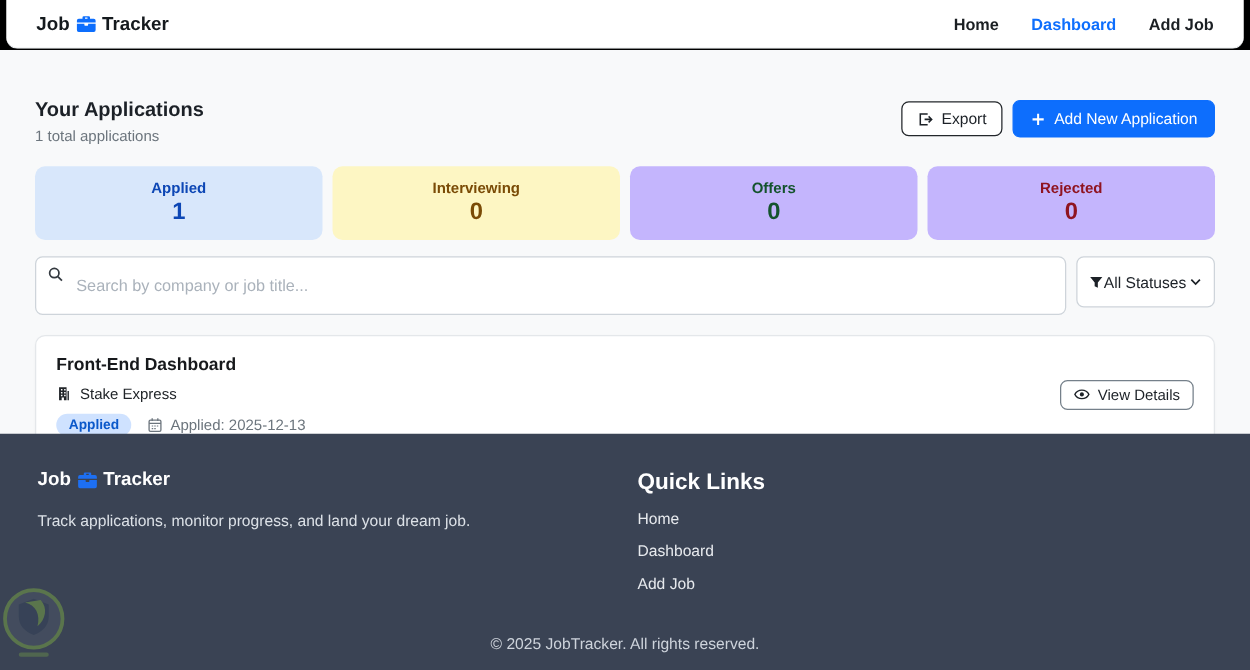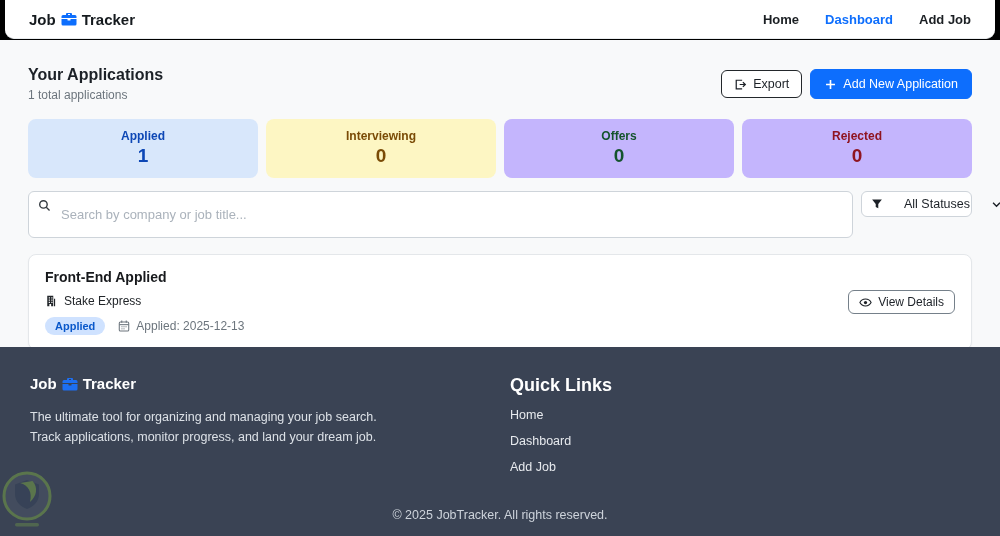--- a/index.html
+++ b/index.html
@@ -12,21 +12,21 @@
             border-bottom:1px solid #e9ecef; display:flex; align-items:center;
             justify-content:space-between; padding:0 24px 0 24px; }
   .brand { display:flex; align-items:center; gap:5px; font-size:15px; font-weight:700; color:#151a1e; cursor:pointer; }
   .brand .briefcase { color:#0d6efd; display:flex; }
   .nav-links { display:flex; align-items:center; gap:26px; }
   .nav-link { font-size:13px; font-weight:600; color:#1b1f23; text-decoration:none; cursor:pointer; }
   .nav-link.active { color:#0d6efd; }
 
   
   .main { height:307px; padding:0 28px; background:#f8f9fa; }
-  .header-row { display:flex; justify-content:space-between; align-items:center; padding-top:26px; }
+  .header-row { display:flex; justify-content:space-between; align-items:flex-start; padding-top:40px; }
   .page-title { font-size:16px; font-weight:700; color:#1c2127; }
   .page-subtitle { font-size:12px; color:#6c757d; margin-top:4px; }
   .header-actions { display:flex; gap:8px; align-items:center; }
   .btn { display:inline-flex; align-items:center; gap:6px; font-family:inherit; font-size:12.5px;
          border-radius:6px; padding:5px 12px; cursor:pointer; line-height:1.3; }
   .btn-outline-dark { background:#fff; border:1px solid #23272b; color:#1c2127; }
   .btn-primary { background:#0d6efd; border:1px solid #0d6efd; color:#fff; font-weight:500; padding:6px 13px; }
 
   
   .stats { display:grid; grid-template-columns:repeat(4,1fr); gap:8px; margin-top:17px; }
@@ -38,36 +38,36 @@
   .stat-offers      { background:#c4b5fd; color:#14532d; }
   .stat-rejected    { background:#c4b5fd; color:#8f1420; }
 
   
   .filter-row { display:flex; gap:8px; margin-top:13px; }
   .search-wrap { position:relative; flex:1; }
   .search-wrap .search-ic { position:absolute; left:10px; top:8px; color:#343a40; }
   .search-input { width:100%; height:47px; border:1px solid #ced4da; border-radius:6px;
                   padding:0 10px 0 32px; font-family:inherit; font-size:13px; color:#212529; background:#fff; }
   .search-input::placeholder { color:#aab2bb; }
-  .status-filter { width:111px; height:26px; background:#fff; border:1px solid #ced4da; border-radius:6px;
-                   display:flex; align-items:center; gap:21px; padding:0 9px; cursor:pointer; }
+  .status-filter { width:111px; height:41px; background:#fff; border:1px solid #ced4da; border-radius:6px;
+                   display:flex; align-items:center; gap:0; padding:0 9px; cursor:pointer; }
   .status-filter .label { font-size:12.5px; color:#1c2127; flex:1; white-space:nowrap; }
 
   
   .app-card { background:#fff; border:1px solid #e4e7ea; border-radius:8px; margin-top:16px;
               padding:14px 16px; display:flex; justify-content:space-between; align-items:center;
               box-shadow:0 1px 2px rgba(0,0,0,.04); }
   .app-title { font-size:14px; font-weight:700; color:#17191c; }
   .app-company { display:flex; align-items:center; gap:7px; font-size:12px; color:#212529; margin-top:9px; }
   .app-meta { display:flex; align-items:center; gap:13px; margin-top:9px; }
   .badge-applied { background:#cfe2ff; color:#0a58ca; font-size:11px; font-weight:700;
                    padding:3px 10px; border-radius:10px; }
   .app-date { display:flex; align-items:center; gap:6px; font-size:12px; color:#6c757d; }
   .btn-view { background:#fff; border:1px solid #75808a; border-radius:6px; color:#1c2127;
-              font-size:12px; padding:4px 10px; display:inline-flex; align-items:flex-end; gap:6px; cursor:pointer; }
+              font-size:12px; padding:4px 10px; display:inline-flex; align-items:flex-start; gap:6px; cursor:pointer; }
 
   
   .footer { background:#3a4354; color:#fff; height:189px; padding:28px 30px 0; position:relative; }
   .footer-cols { display:flex; }
   .footer-left { width:480px; }
   .footer-brand { display:flex; align-items:center; gap:5px; font-size:15px; font-weight:700; color:#fff; }
   .footer-brand .briefcase { color:#1d6ff2; display:flex; }
   .footer-tagline { margin-top:15px; font-size:12.5px; color:#dce1e7; line-height:1.6; }
   .footer-links-title { font-size:18px; font-weight:700; color:#fff; }
   .footer-link { display:block; font-size:12.5px; color:#e7eaee; text-decoration:none; margin-top:12px; cursor:pointer; }
@@ -165,21 +165,21 @@
       <span class="icon">
         <svg width="11" height="11" viewBox="0 0 16 16" fill="none" stroke="#1c2127" stroke-width="2">
             <path d="M3 5.5l5 5 5-5"></path>
           </svg>
       </span>
     </div>
   </div>
 
   <div class="app-card">
     <div>
-      <div class="app-title">Front-End Applied</div>
+      <div class="app-title">Front-End Dashboard</div>
       <div class="app-company">
         <span class="icon">
           <svg width="12" height="12" viewBox="0 0 16 16" fill="#212529">
               <path d="M3 1h8v14H8.2v-3H5.8v3H3V1zm2 2v1.6h1.6V3H5zm3.4 0v1.6H10V3H8.4zM5 6v1.6h1.6V6H5zm3.4 0v1.6H10V6H8.4zM5 9v1.6h1.6V9H5zm3.4 0v1.6H10V9H8.4zM12 5h1.5v10H12z"></path>
             </svg>
         </span>
         <span>Stake Express</span>
       </div>
       <div class="app-meta">
         <span class="badge-applied">Applied</span>
@@ -216,21 +216,20 @@
       <div class="footer-brand">
         <span>Job</span>
         <span class="icon briefcase">
           <svg width="16" height="16" viewBox="0 0 16 16" fill="currentColor">
               <path d="M6 2h4a1 1 0 0 1 1 1v1h3A1.5 1.5 0 0 1 15.5 5.5V7h-15V5.5A1.5 1.5 0 0 1 2 4h3V3a1 1 0 0 1 1-1zm1 2h2V3H7v1zM.5 8h6v1a.5.5 0 0 0 .5.5h2a.5.5 0 0 0 .5-.5V8h6v5a1.5 1.5 0 0 1-1.5 1.5H2A1.5 1.5 0 0 1 .5 13V8z"></path>
             </svg>
         </span>
         <span>Tracker</span>
       </div>
       <div class="footer-tagline">
-        <div>The ultimate tool for organizing and managing your job search.</div>
         <div>Track applications, monitor progress, and land your dream job.</div>
       </div>
     </div>
     <div>
       <div class="footer-links-title">Quick Links</div>
       <a class="footer-link">Home</a>
       <a class="footer-link">Dashboard</a>
       <a class="footer-link">Add Job</a>
     </div>
   </div>

